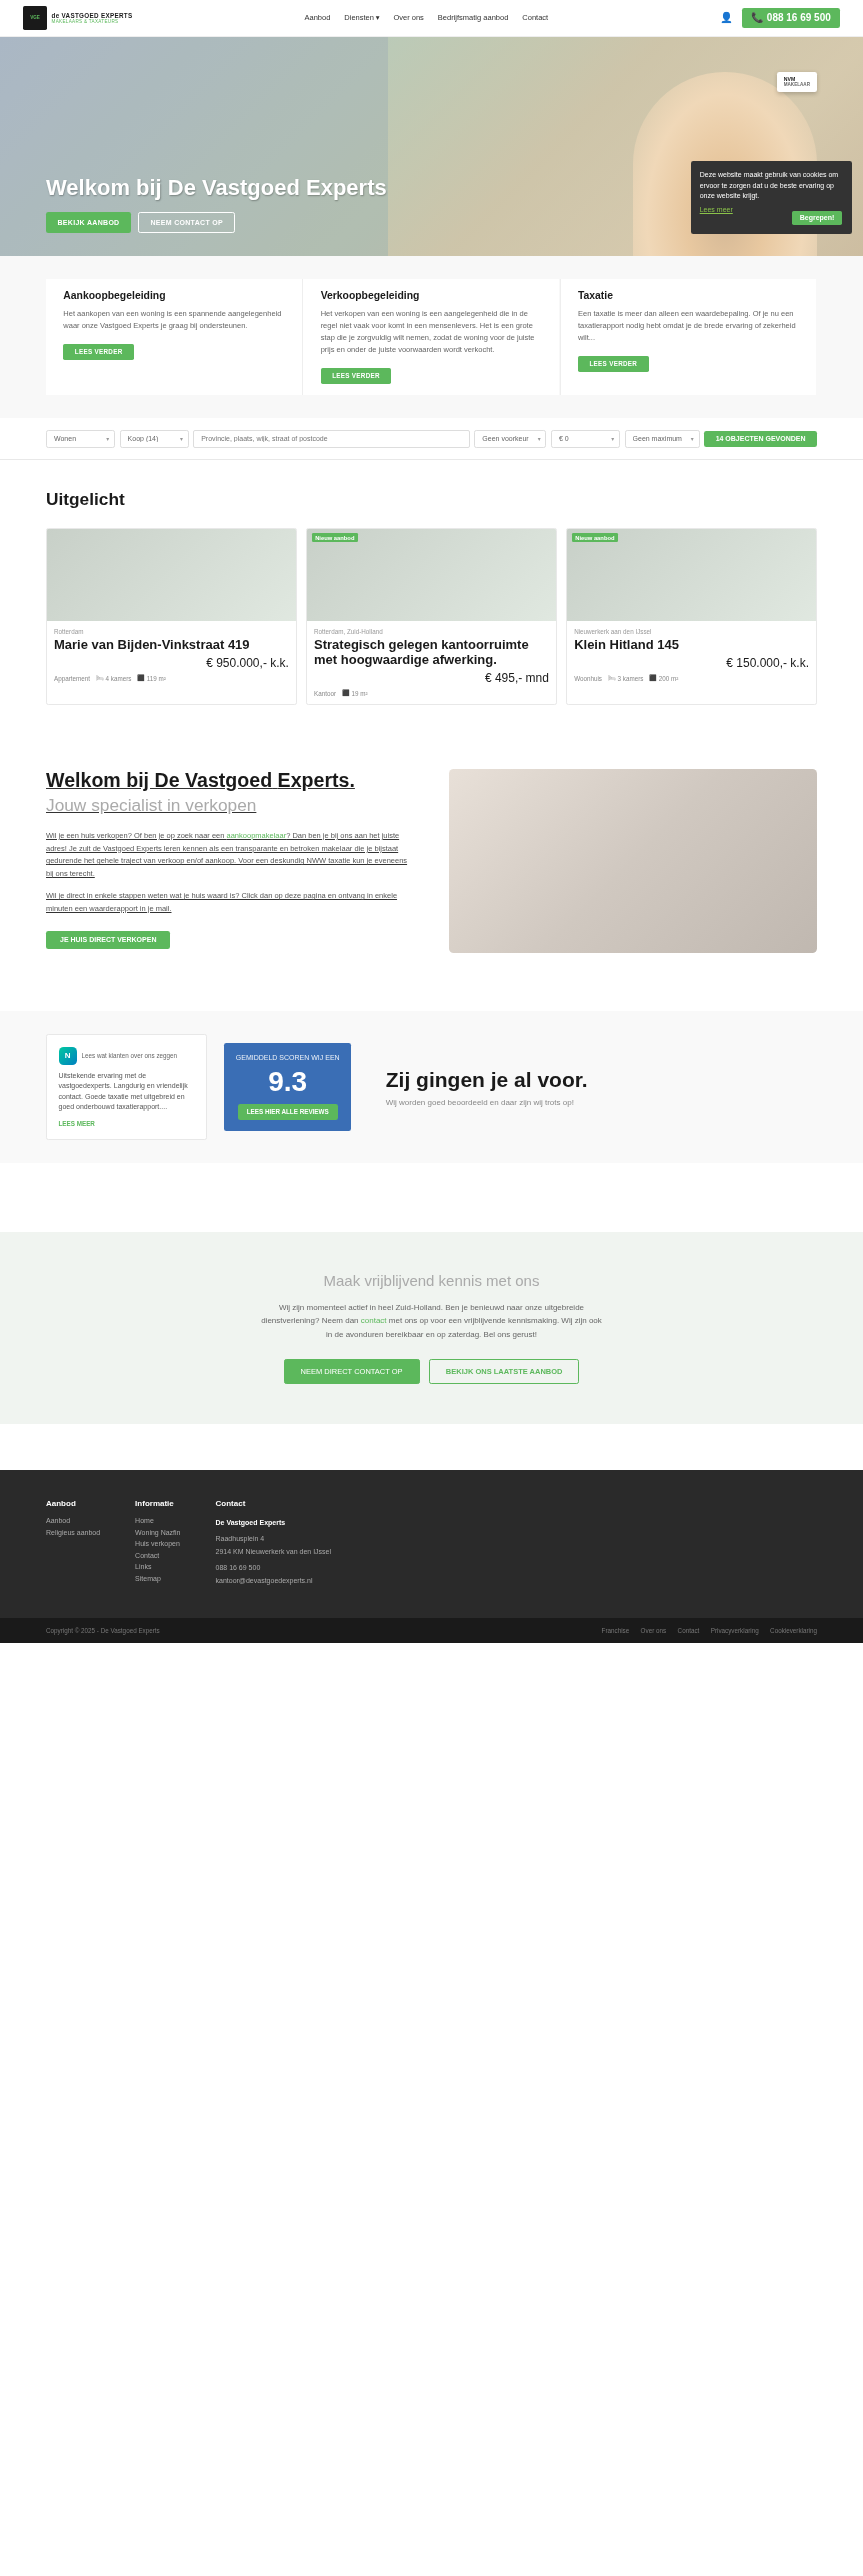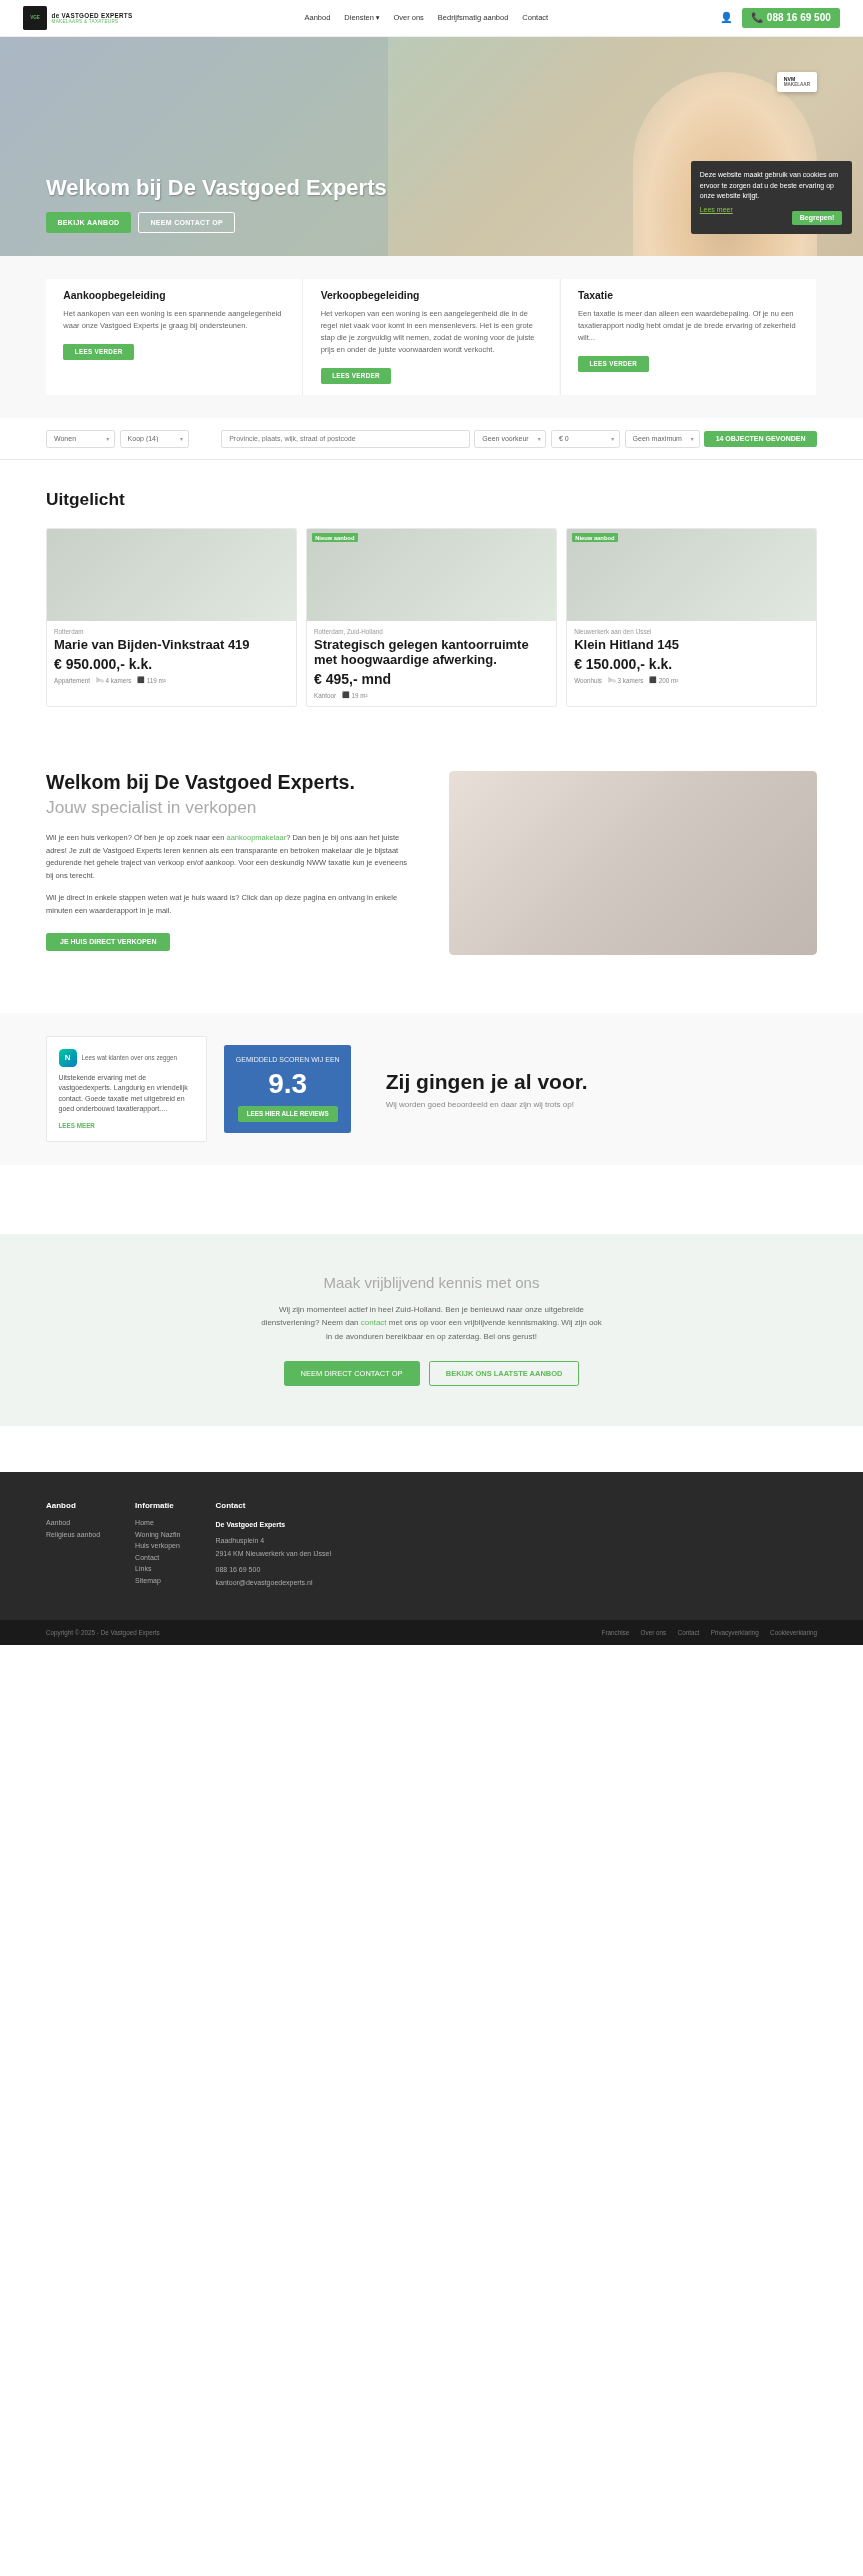--- a/index.html
+++ b/index.html
@@ -43,43 +43,43 @@
       position: fixed; top: 161px; right: 11.5px; background: #333; color: #fff;
       padding: 9.2px; width: 161px; border-radius: 2.3px; z-index: 1000; font-size: 7px; line-height: 1.5;
     }
     .cookie-banner a { color: #8BC34A; }
     .cookie-accept { background: #5cb85c; color: #fff; border: none; padding: 3.5px 8px; border-radius: 1.7px; cursor: pointer; font-size: 7px; font-weight: bold; margin-top: 5.8px; float: right; }
 
     
     .search-bar { background: #fff; padding: 11.5px 46px; border-bottom: 0.6px solid #e8e8e8; }
     .search-inner { display: flex; gap: 4.6px; align-items: center; flex-wrap: wrap; }
     .search-select { border: 0.6px solid #ddd; border-radius: 2.3px; padding: 4.6px 7px; font-size: 7px; background: #fff; color: #666; cursor: pointer; appearance: none; min-width: 69px; }
-    .search-input-field { border: 0.6px solid #ddd; border-radius: 2px; padding: 4.6px 7px; font-size: 7px; flex: 1; color: #999; margin-left: 28px; }
+    .search-input-field { border: 0.6px solid #ddd; border-radius: 2px; padding: 4.6px 7px; font-size: 7px; flex: 1; color: #999; }
     .btn-search { background: #5cb85c; color: #fff; border: none; border-radius: 2.3px; padding: 4.6px 11.5px; font-size: 7px; font-weight: bold; cursor: pointer; text-transform: uppercase; white-space: nowrap; }
 
     
     .section-featured { padding: 29px 46px; }
     .section-title { font-size: 17.3px; font-weight: 900; color: #1a1a1a; margin-bottom: 17.3px; }
 
     
     .property-grid { display: flex; gap: 9.2px; }
     .property-card { flex: 1; border: 0.6px solid #e8e8e8; border-radius: 2.3px; overflow: hidden; background: #fff; }
     .property-image { height: 92px; background: #d0d8d0; position: relative; }
     .property-image-inner { width: 100%; height: 100%; background: linear-gradient(135deg, #c8d0c8, #e0e8e0); }
     .property-badge { position: absolute; top: 4.6px; left: 4.6px; background: #5cb85c; color: #fff; font-size: 5.8px; padding: 1.2px 3.5px; border-radius: 1.2px; font-weight: bold; }
     .property-badge-orange { background: #e87c2a; }
     .property-info { padding: 7px; }
     .property-city { font-size: 6.3px; color: #999; margin-bottom: 2.3px; }
     .property-name { font-size: 13px; font-weight: bold; color: #1a1a1a; margin-bottom: 3.5px; }
-    .property-price { font-size: 14px; font-weight: bold; color: #1a1a1a; margin-bottom: 4.6px; }
+    .property-price { font-size: 12px; font-weight: normal; color: #1a1a1a; margin-bottom: 4.6px; text-align: right; }
     .property-meta { display: flex; gap: 5.8px; font-size: 6.3px; color: #888; }
     .property-meta span { display: flex; align-items: center; gap: 1.7px; }
 
     
-    .welcome-section { padding: 35px 46px; background: #fff; display: flex; gap: 35px; }
+    .welcome-section { padding: 35px 46px; background: #fff; display: flex; gap: 35px; text-decoration: underline; }
     .welcome-left { flex: 1; }
     .welcome-text { font-size: 7.5px; color: #555; line-height: 1.7; margin-bottom: 9.2px; }
     .welcome-text a { color: #5cb85c; text-decoration: none; }
     .btn-sell { background: #5cb85c; color: #fff; padding: 5.8px 14px; border: none; border-radius: 2.3px; font-size: 7px; font-weight: bold; cursor: pointer; text-transform: uppercase; margin-top: 5.8px; }
 
     
     .reviews-section { padding: 23px 46px; background: #f9f9f9; display: flex; gap: 17.3px; align-items: center; }
     .review-card { background: #fff; border: 0.6px solid #e8e8e8; border-radius: 2.3px; padding: 11.5px; flex: 1; max-width: 161px; }
     .review-logo { display: flex; align-items: center; gap: 4.6px; margin-bottom: 5.8px; }
     .review-logo-icon { width: 18.4px; height: 18.4px; background: linear-gradient(135deg, #00c8a0, #0080c0); border-radius: 4.6px; display: flex; align-items: center; justify-content: center; color: #fff; font-weight: bold; font-size: 8px; }

